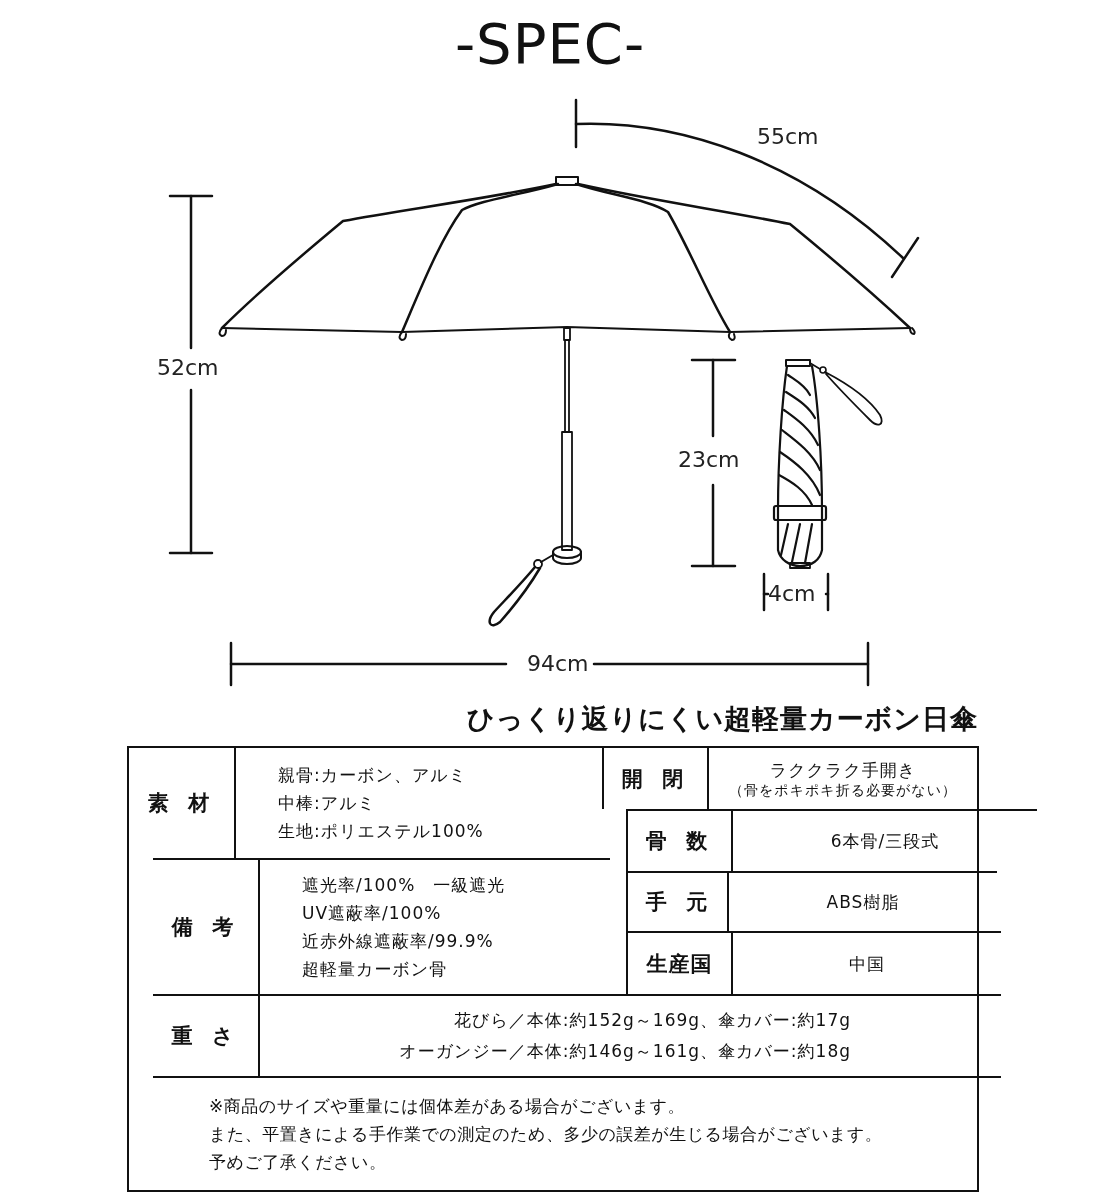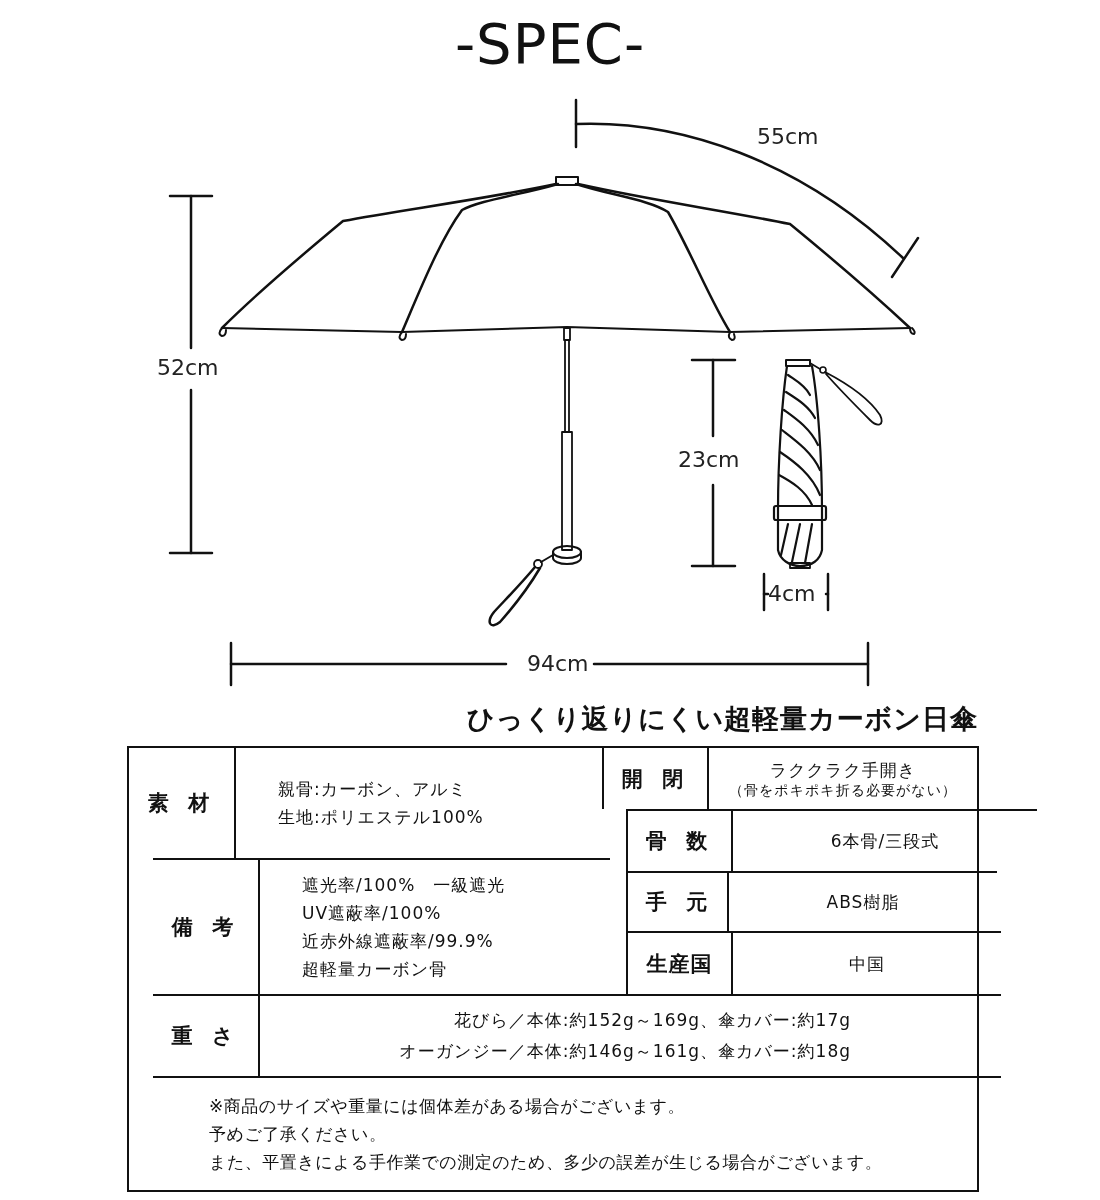--- a/index.html
+++ b/index.html
@@ -123,20 +123,21 @@
 
 <div id="product-name" class="abs">ひっくり返りにくい超軽量カーボン日傘</div>
 
 <div id="spec-table" class="abs">
 
   <div class="cell lbl" style="left:0; top:0; width:105px; height:110px;">
     <span>素 材</span>
   </div>
   <div class="cell val bl" style="left:105px; top:0; width:368px; height:110px; padding-left:42px;">
     <div>親骨:カーボン、アルミ</div>
+    <div>中棒:アルミ</div>
     <div>生地:ポリエステル100%</div>
   </div>
 
   <div class="cell lbl bt" style="left:0; top:110px; width:105px; height:136px;">
     <span>備 考</span>
   </div>
   <div class="cell val bl bt" style="left:105px; top:110px; width:352px; height:136px; padding-left:42px;">
     <div>遮光率/100%　一級遮光</div>
     <div>UV遮蔽率/100%</div>
     <div>近赤外線遮蔽率/99.9%</div>
@@ -175,16 +176,16 @@
   <div class="cell lbl bt" style="left:0; top:246px; width:105px; height:82px;">
     <span>重 さ</span>
   </div>
   <div class="cell val bl bt" style="left:105px; top:246px; width:743px; height:82px; align-items:flex-end; padding-right:150px; line-height:31px;">
     <div>花びら／本体:約152g～169g、傘カバー:約17g</div>
     <div>オーガンジー／本体:約146g～161g、傘カバー:約18g</div>
   </div>
 
   <div class="cell note bt" style="left:0; top:328px; width:848px; height:114px; padding-left:56px;">
     <div>※商品のサイズや重量には個体差がある場合がございます。</div>
+    <div>また、平置きによる手作業での測定のため、多少の誤差が生じる場合がございます。</div>
     <div>予めご了承ください。</div>
-    <div>また、平置きによる手作業での測定のため、多少の誤差が生じる場合がございます。</div>
   </div>
 </div>
 
 </body></html>

